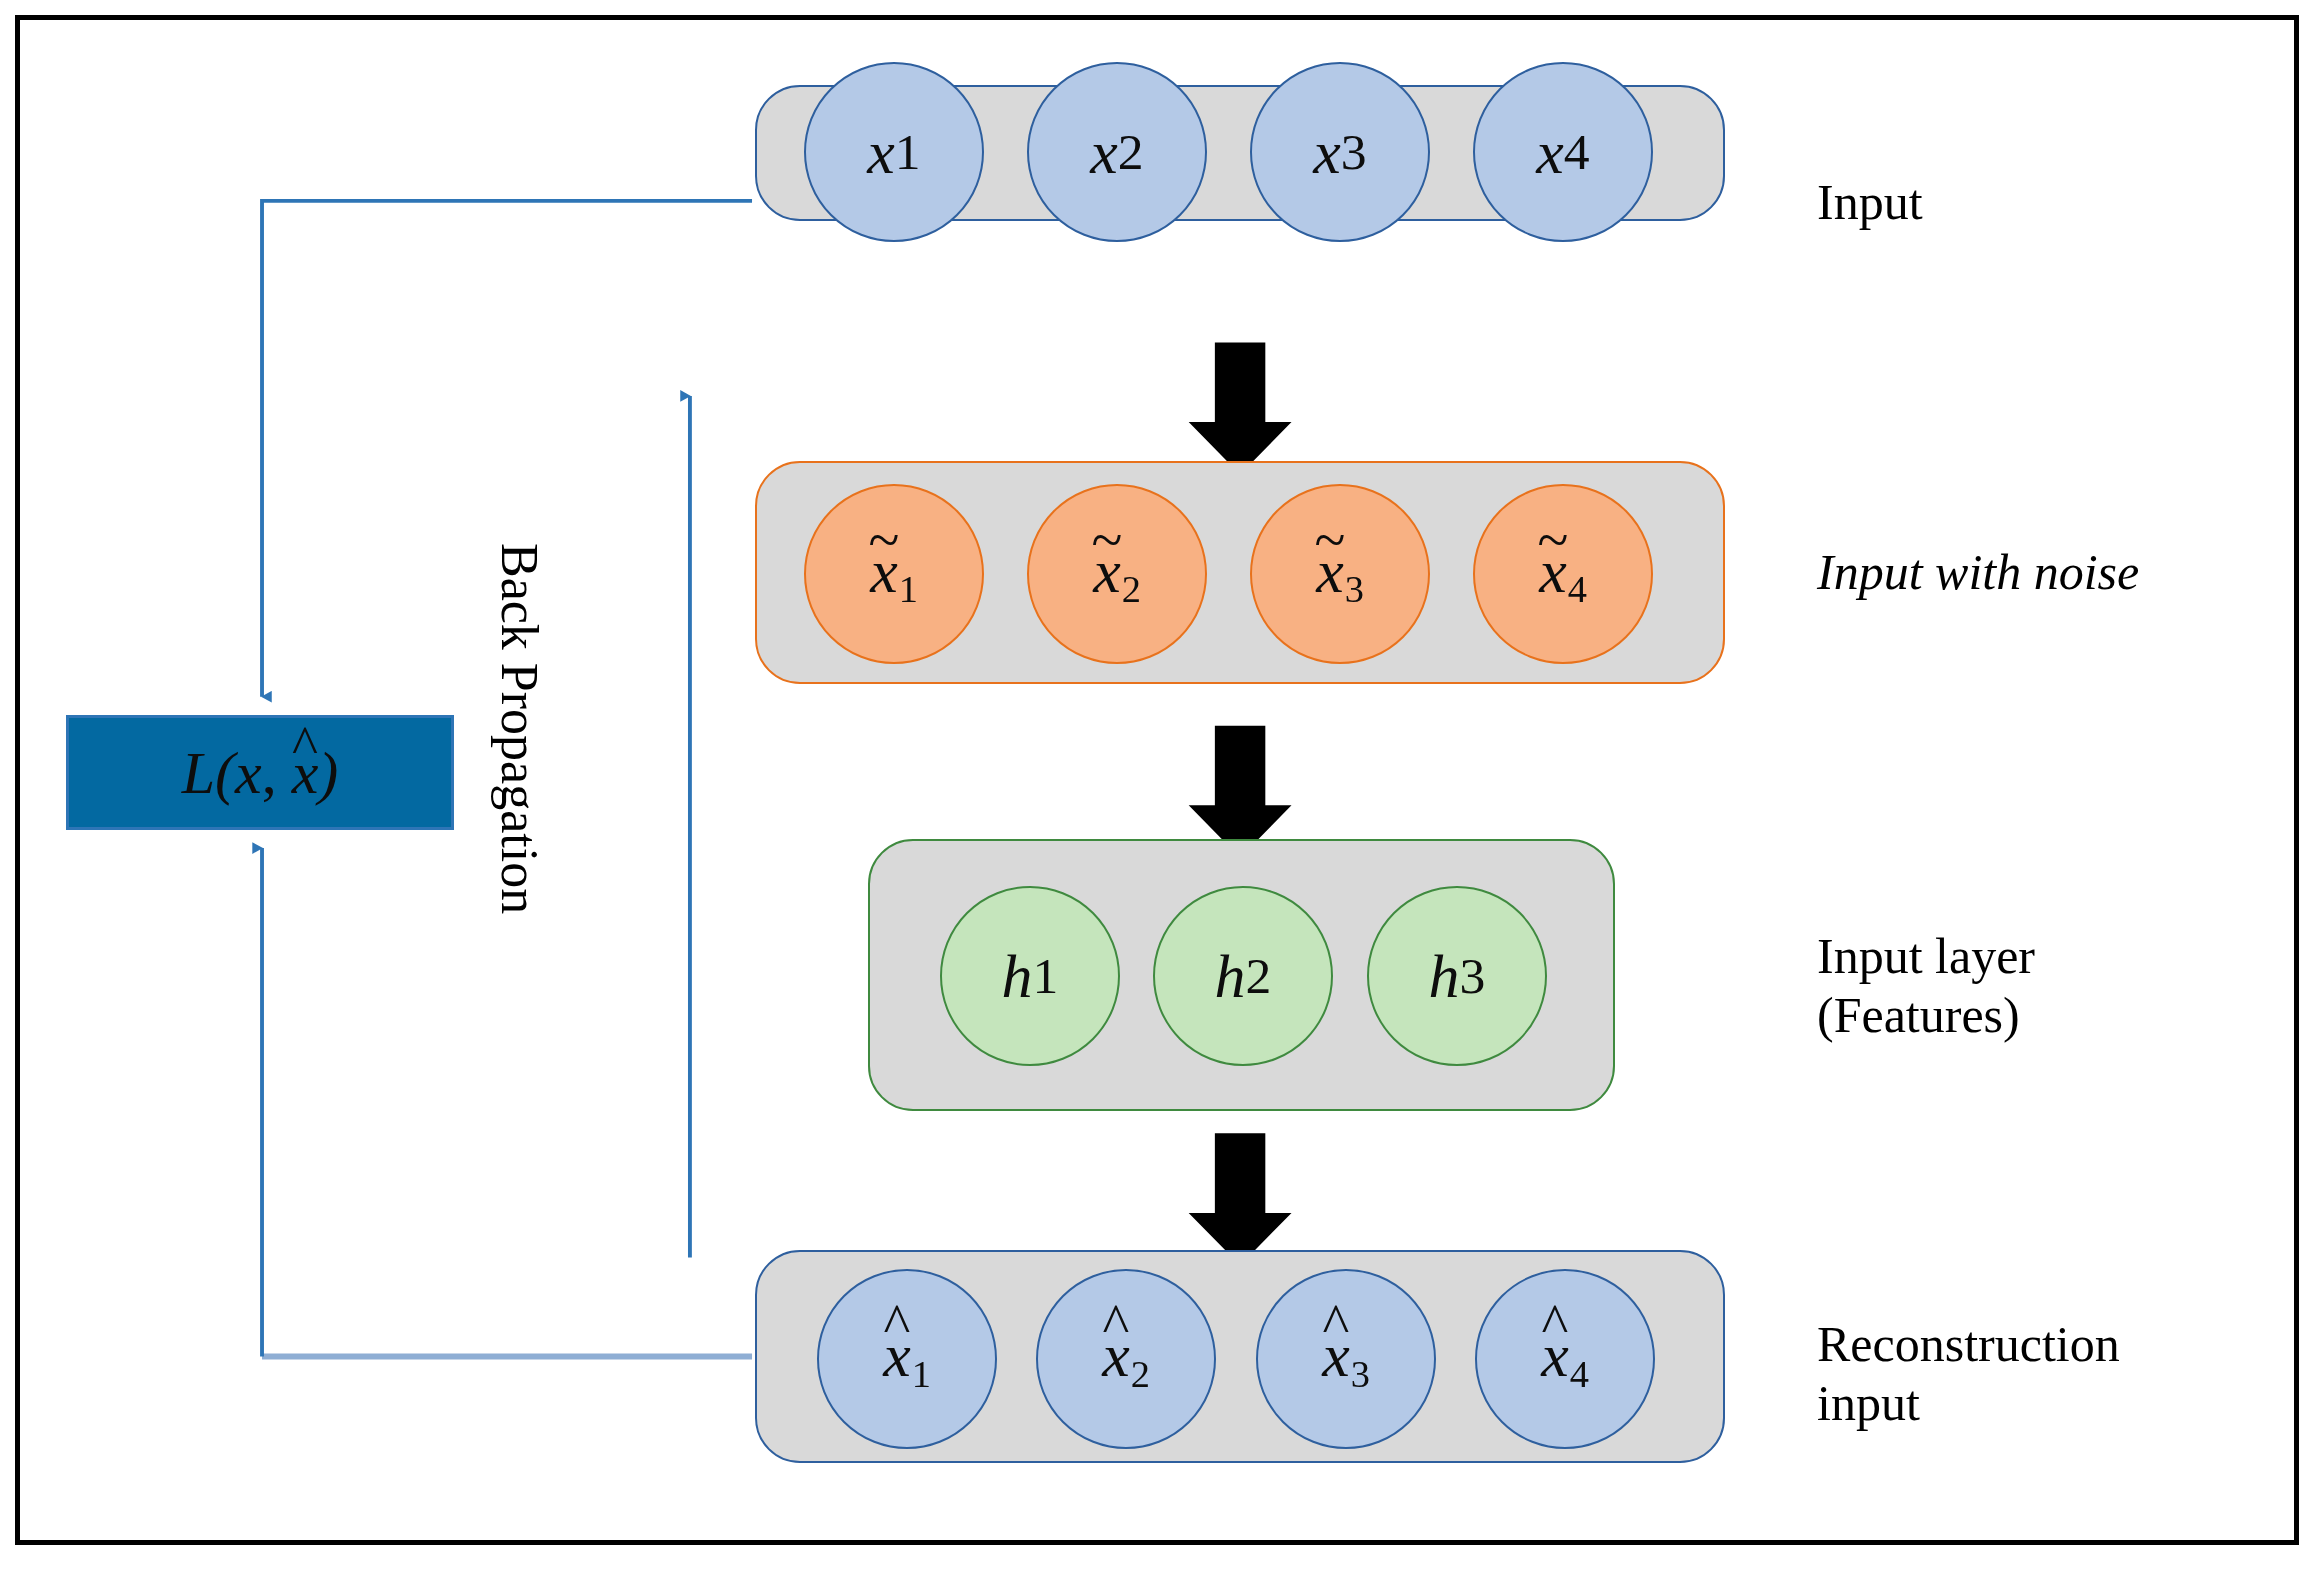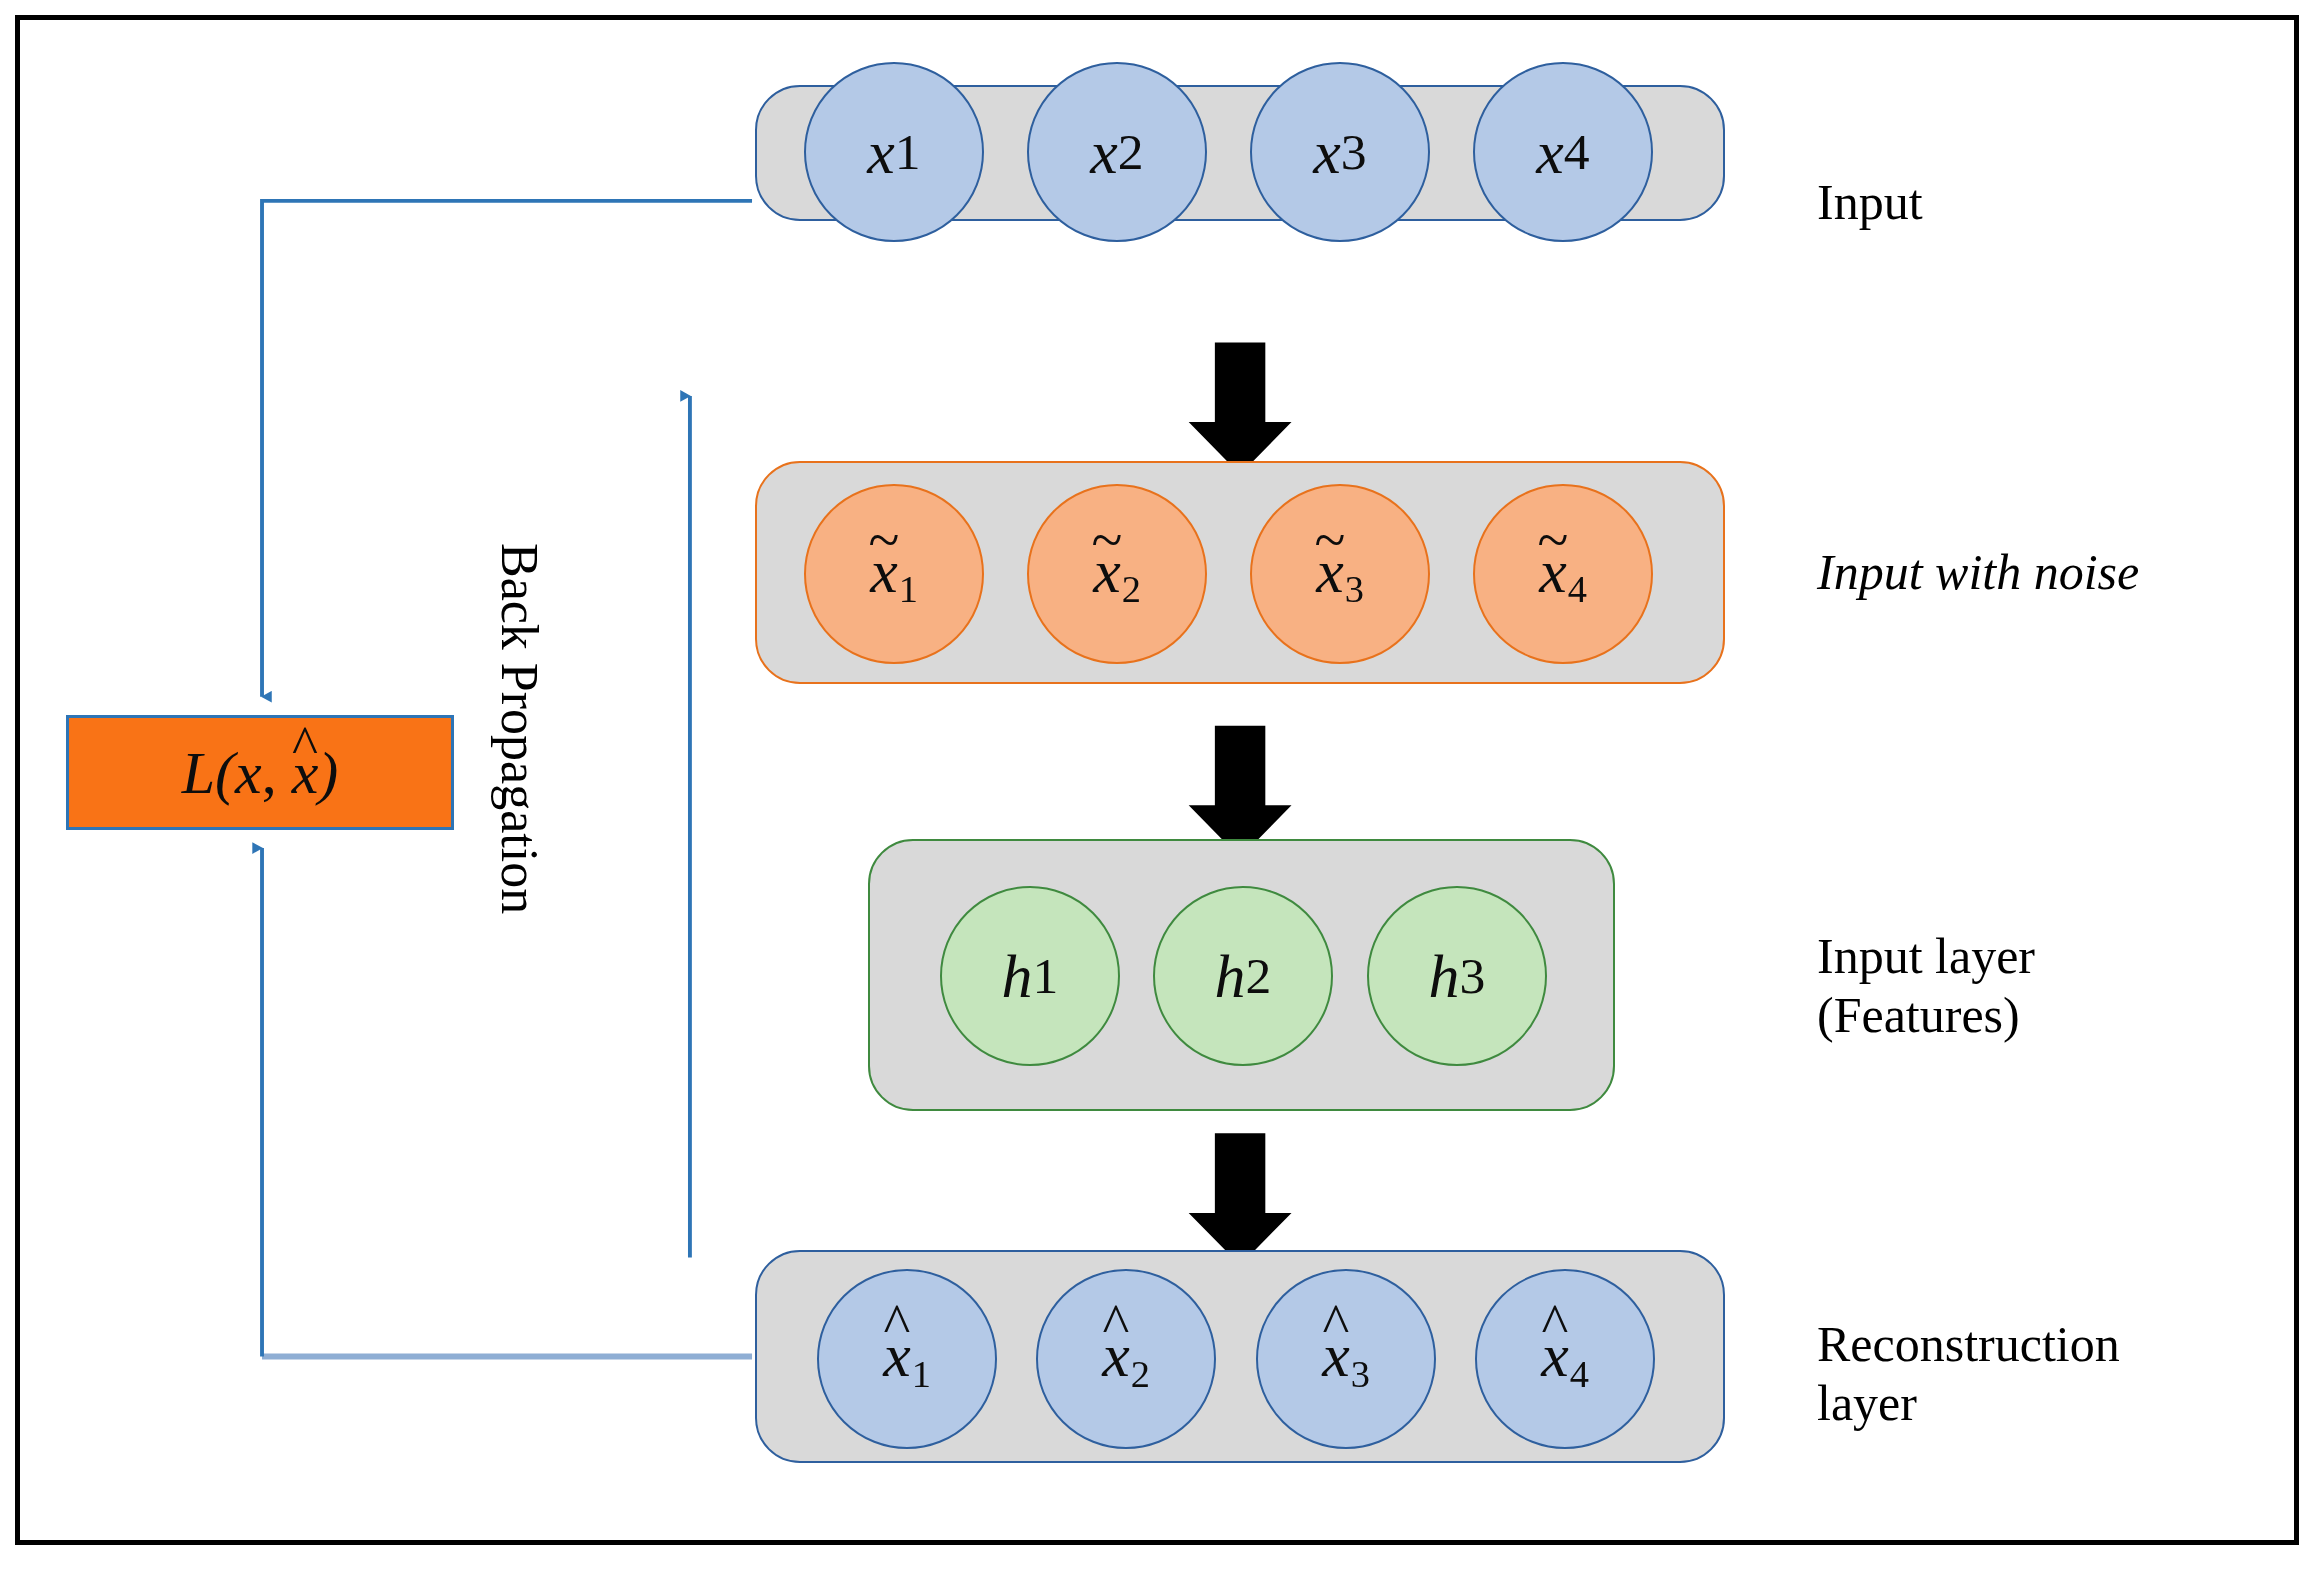--- a/index.html
+++ b/index.html
@@ -33,21 +33,21 @@
   .sym .acc{position:relative;display:inline-block;}
   .sym .acc > .mark{position:absolute;left:50%;transform:translateX(-50%);
                     top:-0.50em;font-size:0.92em;font-style:normal;}
 
   
   .side-label{position:absolute;font-size:50px;color:#000;line-height:1.18;
               white-space:pre-line;}
 
   
   #loss-box{position:absolute;left:66px;top:715px;width:388px;height:115px;
-            border:3.9px solid #2e75b6;background:#f97316;box-sizing:border-box;
+            border:3.9px solid #2e75b6;background:#0369a1;box-sizing:border-box;
             display:flex;align-items:center;justify-content:center;
             font-size:60px;color:#0d0d0d;}
 
   
   #backprop-label{position:absolute;left:549px;top:543px;
                   font-size:52px;color:#000;white-space:nowrap;
                   transform:rotate(90deg);transform-origin:left top;}
 </style>
 </head>
 <body>
@@ -152,21 +152,21 @@
     <span class="sym"><span class="acc"><span class="mark">^</span><span>x</span></span><sub>2</sub></span>
   </div>
   <div class="node blue" style="left:499px;top:16.5px;width:180px;height:180px;">
     <span class="sym"><span class="acc"><span class="mark">^</span><span>x</span></span><sub>3</sub></span>
   </div>
   <div class="node blue" style="left:718px;top:16.5px;width:180px;height:180px;">
     <span class="sym"><span class="acc"><span class="mark">^</span><span>x</span></span><sub>4</sub></span>
   </div>
 </div>
 <div class="side-label" style="left:1817px;top:1315px;">Reconstruction
-layer</div>
+input</div>
 
 <div id="loss-box">
   <span class="sym" style="font-style:normal;">
     <span style="font-style:italic;">L(</span><span style="font-style:italic;">x</span><span>, </span><span class="acc" style="font-style:italic;"><span class="mark" style="top:-0.46em;">^</span><span>x</span></span><span style="font-style:italic;">)</span>
   </span>
 </div>
 
 <div id="backprop-label">Back Propagation</div>
 
 

